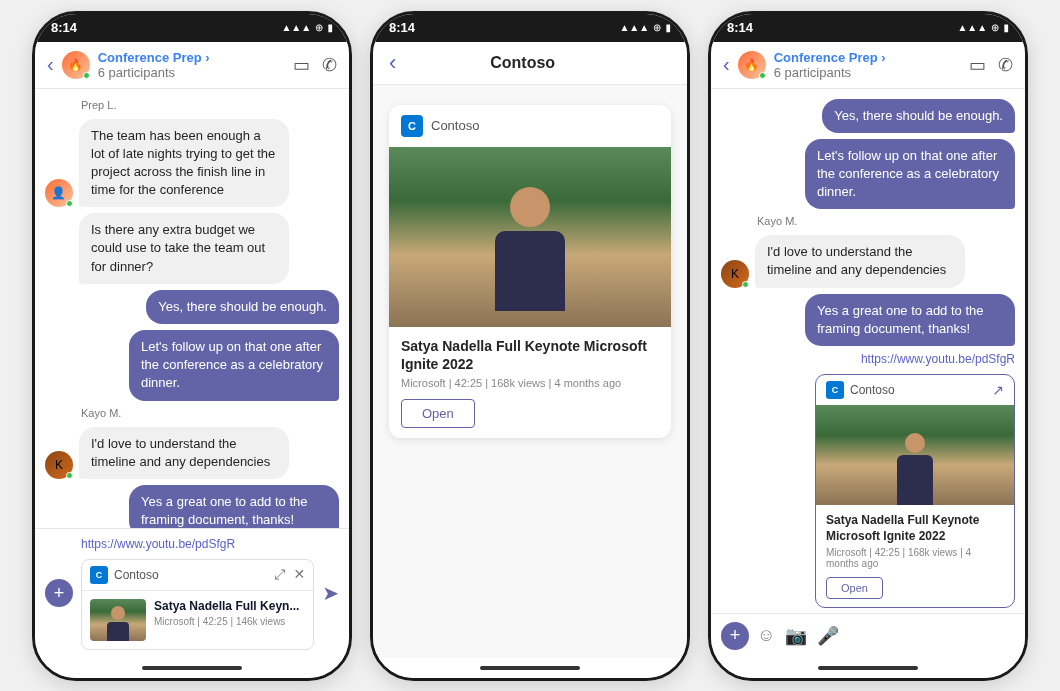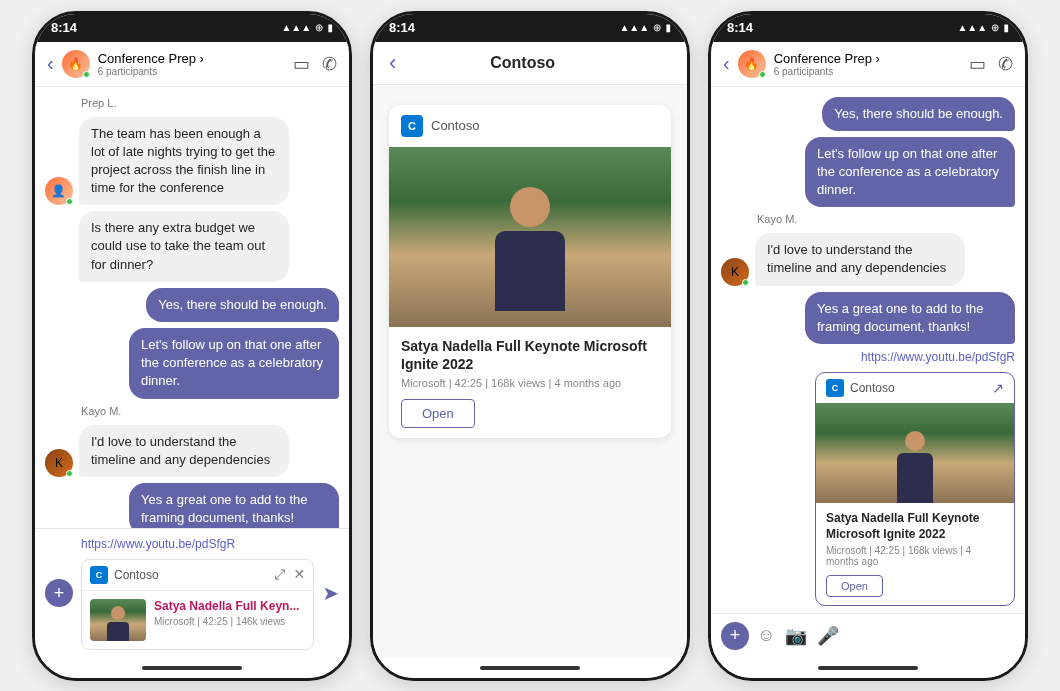--- a/index.html
+++ b/index.html
@@ -91,25 +91,25 @@
     }
     .chat-header .avatar-container {
       position: relative;
       margin-right: 8px;
     }
     .chat-header .chat-info {
       flex: 1;
     }
     .chat-header .chat-name {
       font-size: 13px;
-      font-weight: 400;
-      color: #000000;
+      font-weight: 700;
+      color: #3b82f6;
     }
     .chat-header .chat-participants {
-      font-size: 10px;
+      font-size: 13px;
       color: #777;
     }
     .chat-header .header-icons {
       display: flex;
       gap: 12px;
     }
     .chat-header .header-icons span {
       font-size: 18px;
       color: #555;
       cursor: pointer;
@@ -254,21 +254,21 @@
       height: 42px;
       background: #8B7355;
       border-radius: 4px;
       flex-shrink: 0;
       position: relative;
       overflow: hidden;
     }
     .link-preview-title {
       font-size: 12px;
       font-weight: 600;
-      color: #be185d;
+      color: #0f172a;
       line-height: 1.3;
     }
     .link-preview-meta {
       font-size: 10px;
       color: #888;
       margin-top: 2px;
     }
 
     
     .preview-header {

